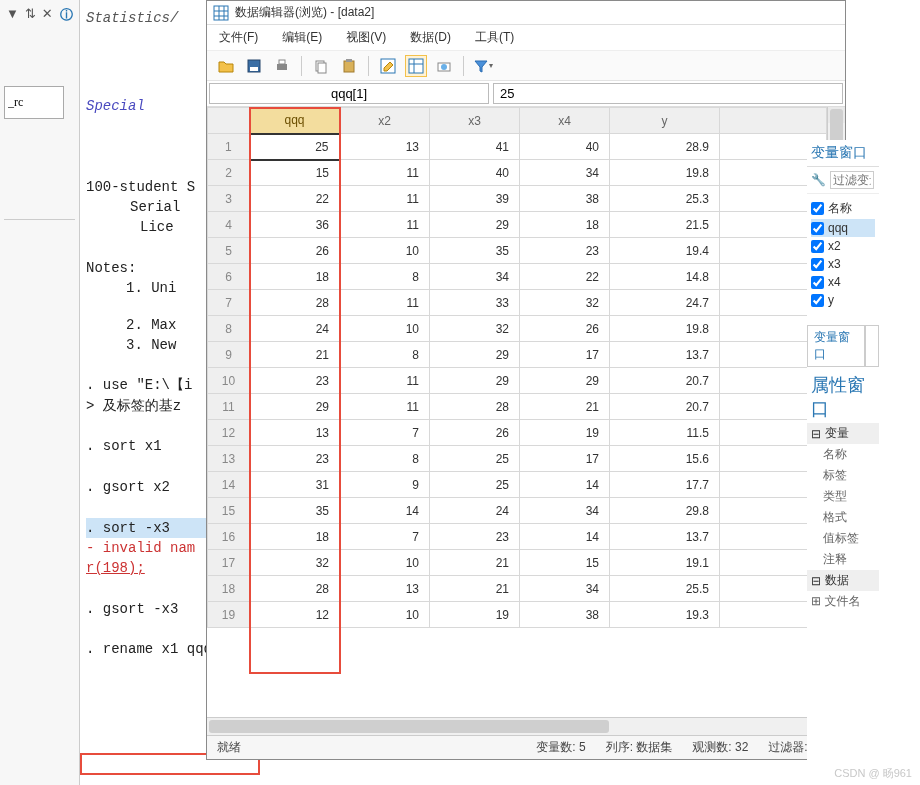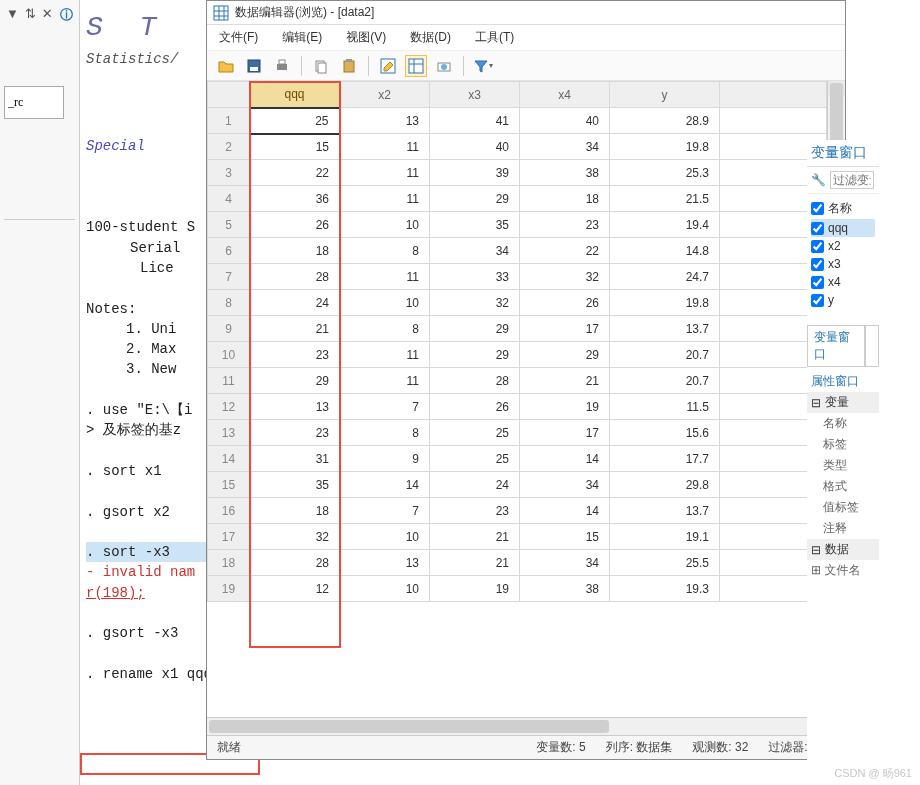--- a/index.html
+++ b/index.html
@@ -57,53 +57,52 @@
 
 .right-pane { position: absolute; left: 807px; top: 140px; width: 72px; height: 620px; background: #fff; }
 .right-title { color: #2a77b3; font-size: 14px; padding: 4px; border-bottom: 1px solid #ddd; }
 .right-filter { display: flex; align-items: center; padding: 4px; gap: 4px; border-bottom: 1px solid #eee; }
 .right-filter input { width: 44px; font-size: 12px; border: 1px solid #ccc; padding: 1px 2px; color: #999; }
 .var-list { padding: 4px; }
 .var-item { display: flex; align-items: center; gap: 4px; padding: 2px 0; font-size: 12px; }
 .var-item.sel { background: #cde4f7; }
 .tab-row { display: flex; margin-top: 12px; border-bottom: 1px solid #ccc; }
 .tab-row .tab { padding: 3px 6px; font-size: 12px; color: #2a77b3; border: 1px solid #ccc; border-bottom: none; background: #fff; }
-.attr-title { color: #2a77b3; font-size: 12px; padding: 6px 4px 2px; }
+.attr-title { color: #2a77b3; font-size: 18px; padding: 6px 4px 2px; }
 .attr-group { font-size: 12px; }
 .attr-group .gh { background: #efefef; padding: 2px 4px; display: flex; align-items: center; gap: 4px; }
 .attr-group .item { padding: 2px 4px 2px 16px; color: #666; }
 .watermark { position: absolute; right: 8px; bottom: 4px; font-size: 11px; color: #c8c8c8; }
 </style>
 </head>
 <body>
 
 <div class="left-pane">
   <div class="left-icons">
     <span>▼</span>
     <span>⇅</span>
     <span>✕</span>
     <span style="margin-left:auto;color:#2a77b3;font-weight:bold;">ⓘ</span>
   </div>
   <input type="text" value="_rc" style="">
   <div class="left-bottom"></div>
 </div>
 
 <div class="bg-pane">
-  <div class="bg-logo">S T</div>
   <div class="bg-stat">Statistics/</div>
   <br>
   <div class="bg-special">Special</div>
   <br><br><br>
   <div class="cmd">100-student S</div>
   <div class="cmd" style="padding-left:44px;">Serial</div>
   <div class="cmd" style="padding-left:54px;">Lice</div>
   <br>
   <div class="cmd">Notes:</div>
   <div class="cmd" style="padding-left:40px;">1.  Uni</div>
-  <div class="cmd" style="padding-left:40px;">2.  Max</div>
+  <div class="cmd" style="padding-left:40px;margin-top:16px;">2.  Max</div>
   <div class="cmd" style="padding-left:40px;">3.  New</div>
   <br>
   <div class="cmd">. use "E:\【i</div>
   <div class="cmd">&gt; 及标签的基z</div>
   <br>
   <div class="cmd">. sort x1</div>
   <br>
   <div class="cmd">. gsort x2</div>
   <br>
   <div class="cmd sel">. sort -x3</div>
@@ -185,20 +184,24 @@
           <circle cx="8" cy="9" r="3" fill="#6ab0e8"></circle>
         </svg>
       </div>
     <div class="sep"></div>
     <div class="tb-btn">
         <svg width="16" height="16">
           <path d="M2 3h12l-5 6v5l-2-1v-4z" fill="#4a90d9" stroke="#2a6db3"></path>
         </svg>
         <span style="font-size:8px;color:#666;">▾</span>
       </div>
+  </div>
+  <div class="cell-ref-bar">
+    <input class="ref-name" value="qqq[1]" style="">
+    <input class="ref-val" value="25" style="">
   </div>
 
   <div class="grid-wrap">
     <div class="grid">
       <table class="data" id="data-table">
         <colgroup>
             <col style="width:42px">
             <col style="width:90px">
             <col style="width:90px">
             <col style="width:90px">

